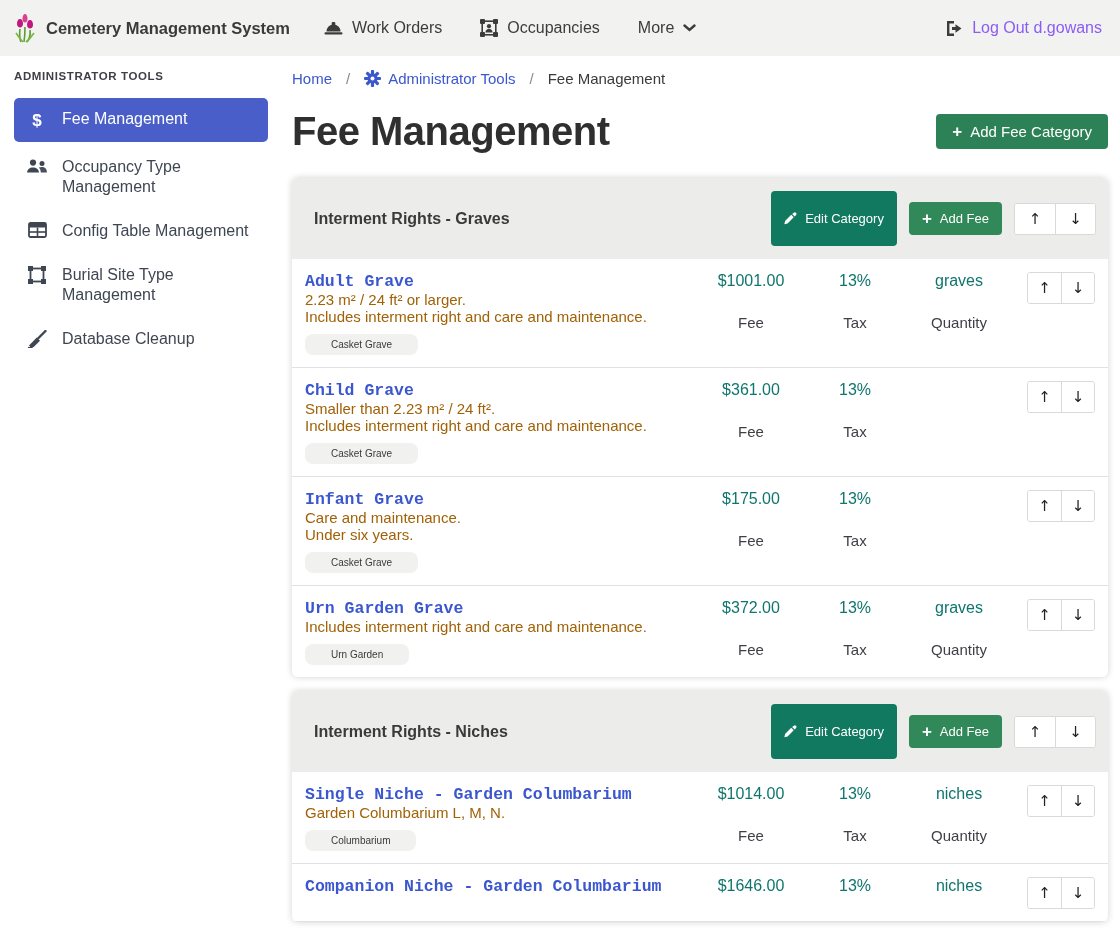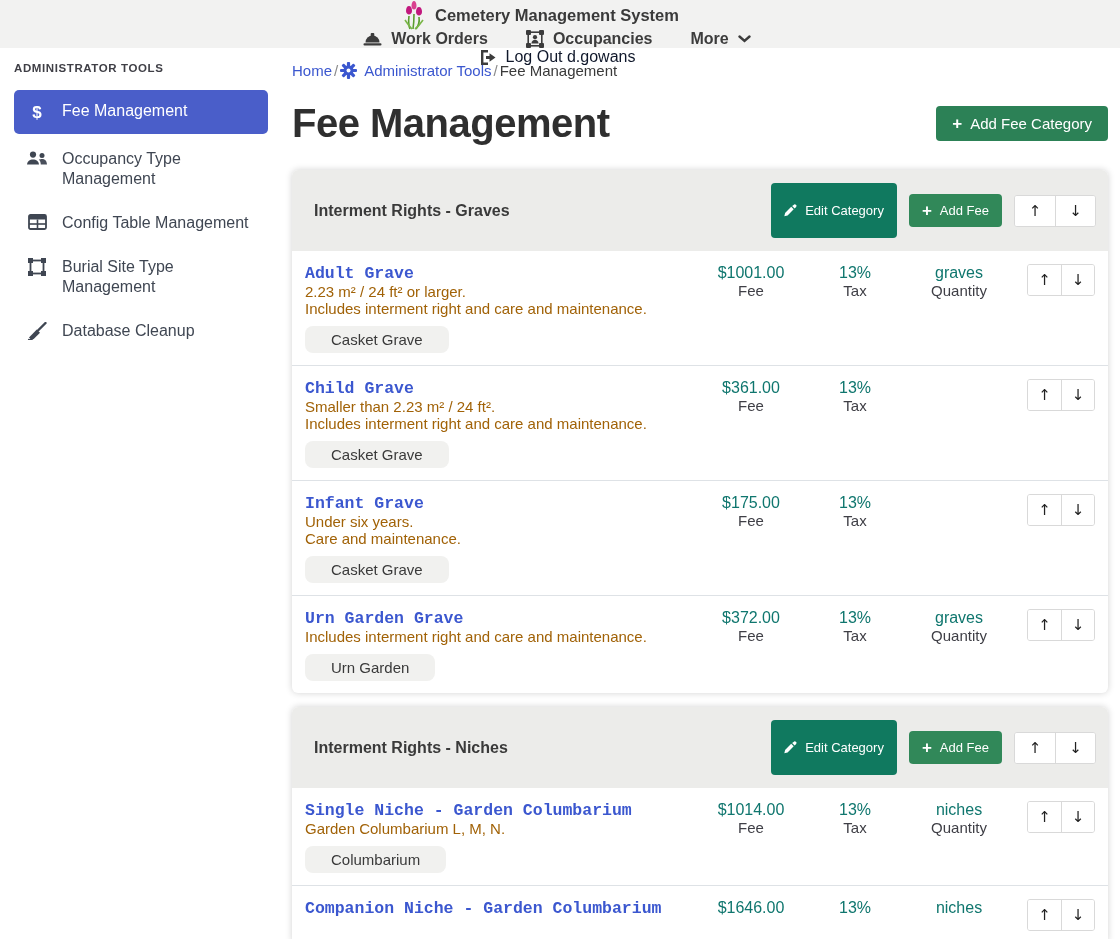--- a/index.html
+++ b/index.html
@@ -3,41 +3,41 @@
 <meta charset="utf-8">
 <style>
   :root{
     --accent:#4a5ec9; --link:#3b57cf; --teal:#10795f; --green:#318859; --addgreen:#2c8156;
     --headerbg:#ececea; --topbar:#f2f2f1; --border:#dee2e6; --tagbg:#f1f1ef;
   }
   *{box-sizing:border-box; margin:0; padding:0;}
   html,body{width:1120px; height:939px; overflow:hidden; background:#fff;
     font-family:"Liberation Sans","DejaVu Sans",sans-serif; color:#212529;}
   
-  .topbar{height:48px; background:var(--topbar); display:flex; align-items:center; padding:0 18px 0 12px;flex-direction:column;}
+  .topbar{height:56px; background:var(--topbar); display:flex; align-items:center; padding:0 18px 0 12px;}
   .brand{display:flex; align-items:center; gap:8px; margin-right:34px;}
   .brand-title{font-size:16.5px; font-weight:bold; color:#3a3a3a;}
   .topnav{display:flex; align-items:center; gap:38px;}
-  .topnav-item{display:flex; align-items:center; gap:9px; font-size:16px; color:#3c3c3c; cursor:pointer; background:none; border:none; font-family:inherit;font-weight:bold;}
+  .topnav-item{display:flex; align-items:center; gap:9px; font-size:16px; color:#3c3c3c; cursor:pointer; background:none; border:none; font-family:inherit;}
   .topnav svg{display:block;}
   .spacer{flex:1;}
-  .logout{display:flex; align-items:center; gap:9px; font-size:16px; color:#0f172a; cursor:pointer; background:none; border:none; font-family:inherit;}
+  .logout{display:flex; align-items:center; gap:9px; font-size:16px; color:#8b5cf6; cursor:pointer; background:none; border:none; font-family:inherit;}
   
   .layout{display:flex; align-items:flex-start;}
   .sidebar{width:280px; flex:0 0 280px; padding:14px 12px 0 14px;}
   .side-title{font-size:11.5px; letter-spacing:.6px; color:#3f3f46; font-weight:bold; margin:0 0 16px 0;}
   .side-item{display:flex; align-items:flex-start; gap:14px; padding:9px 12px; border-radius:5px;
     font-size:16px; color:#3f4652; cursor:pointer; margin-bottom:6px; line-height:1.25;}
   .side-item .sicon{width:22px; flex:0 0 22px; display:flex; justify-content:center; margin-top:1px;}
   .side-item.active{background:var(--accent); color:#fff; padding-top:11px; padding-bottom:11px;}
   .side-item.active .dollar{color:#fff;}
   .dollar{font-weight:bold; font-size:17px;}
   
   .main{flex:1; padding:14px 12px 0 12px;}
-  .breadcrumb{display:flex; align-items:center; gap:2px; font-size:15px; color:#3a3a3a;}
+  .breadcrumb{display:flex; align-items:center; gap:14px; font-size:15px; color:#3a3a3a;}
   .crumb-link{color:var(--link); text-decoration:none; display:flex; align-items:center; gap:7px; cursor:pointer;}
   .crumb-sep{color:#8a8a8a;}
   .title-row{display:flex; align-items:center; justify-content:space-between; margin:22px 0 24px 0;}
   h1{font-size:40px; font-weight:600; color:#2f2f2f; letter-spacing:-.5px;}
   .btn{display:inline-flex; align-items:center; gap:8px; border:none; border-radius:4px; color:#fff;
     cursor:pointer; font-family:inherit;}
   .btn-add-category{background:var(--addgreen); font-size:15px; padding:9px 16px;}
   .plus{font-size:17px; font-weight:bold; line-height:1;}
   
   .card{border-radius:6px; box-shadow:0 0 7px rgba(0,0,0,.18); margin-bottom:14px; background:#fff; overflow:hidden;}
@@ -52,24 +52,24 @@
   .arrow-group button + button{border-left:1px solid #d9d9d9;}
   .arrow-group.lg button{width:40px;}
   
   .fee-row{display:flex; align-items:flex-start; padding:13px 13px 12px 13px; border-bottom:1px solid var(--border);}
   .fee-row:last-child{border-bottom:none;}
   .card.clipped .fee-row:last-child{border-bottom:1px solid var(--border);}
   .fee-main{flex:1; padding-left:0;}
   .fee-name{color:var(--link); font-weight:bold; font-size:16.5px; text-decoration:none; cursor:pointer; display:inline-block;font-family:Liberation Mono, monospace;}
   .desc{font-size:15px; color:#a16207; }
   .tag{display:inline-block; margin-top:9px; background:var(--tagbg); border-radius:8px; padding:5px 26px;
-    font-size:15px; color:#3a3a3a;}
+    font-size:10px; color:#3a3a3a;}
   .fee-col{width:104px; flex:0 0 104px; text-align:center;}
   .fee-col .val{font-size:16px; color:#0f766e;}
-  .fee-col .lbl{font-size:15px; color:#3f3f46; margin-top:0;}
+  .fee-col .lbl{font-size:15px; color:#3f3f46; margin-top:24px;}
   .row-arrows{margin-left:16px;}
   svg{display:block;}
 </style>
 </head>
 <body>
 
 <header class="topbar">
   <div class="brand">
     <span>
       <svg width="26" height="30" viewBox="0 0 26 30">
@@ -305,22 +305,22 @@
     <div class="arrow-group row-arrows">
       <button>↑</button>
       <button>↓</button>
     </div>
   </div>
 
   <div class="fee-row">
     <div class="fee-main">
       <a class="fee-name">Infant Grave</a>
       <div class="descs">
+                  <div class="desc">Care and maintenance.</div>
                   <div class="desc">Under six years.</div>
-                  <div class="desc">Care and maintenance.</div>
                 </div>
       <span class="tag">Casket Grave</span>
     </div>
     <div class="fee-col">
       <div class="val">$175.00</div>
       <div class="lbl">Fee</div>
     </div>
     <div class="fee-col">
       <div class="val">13%</div>
       <div class="lbl">Tax</div>

